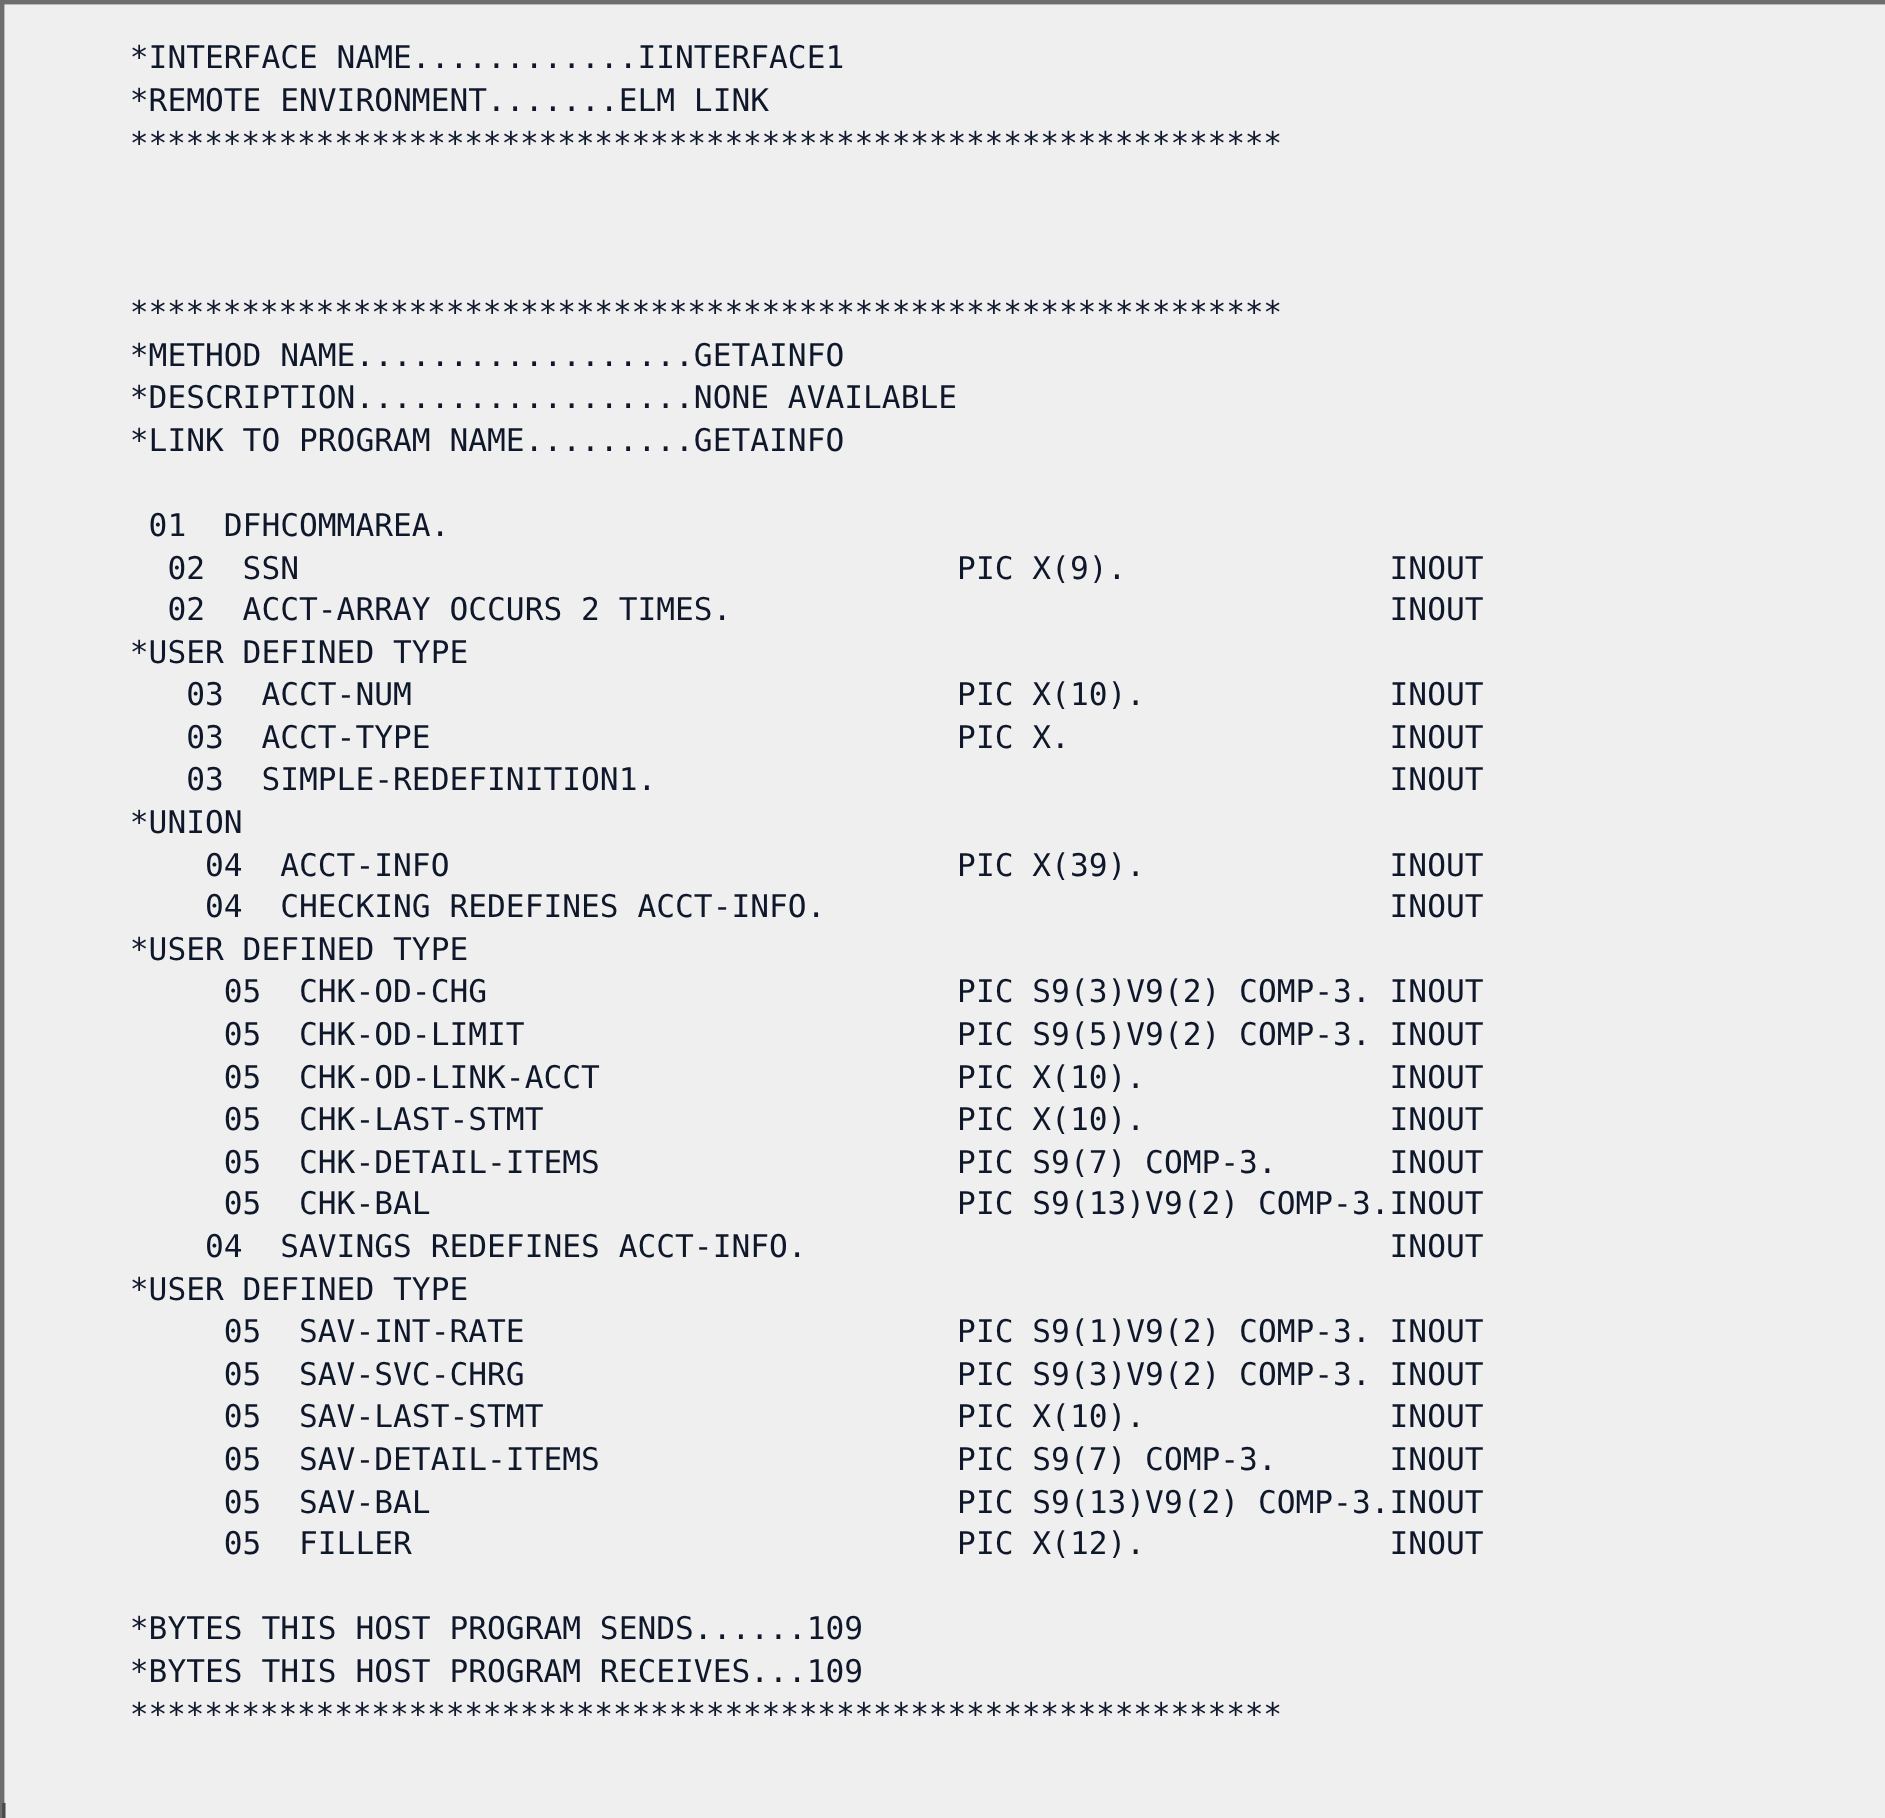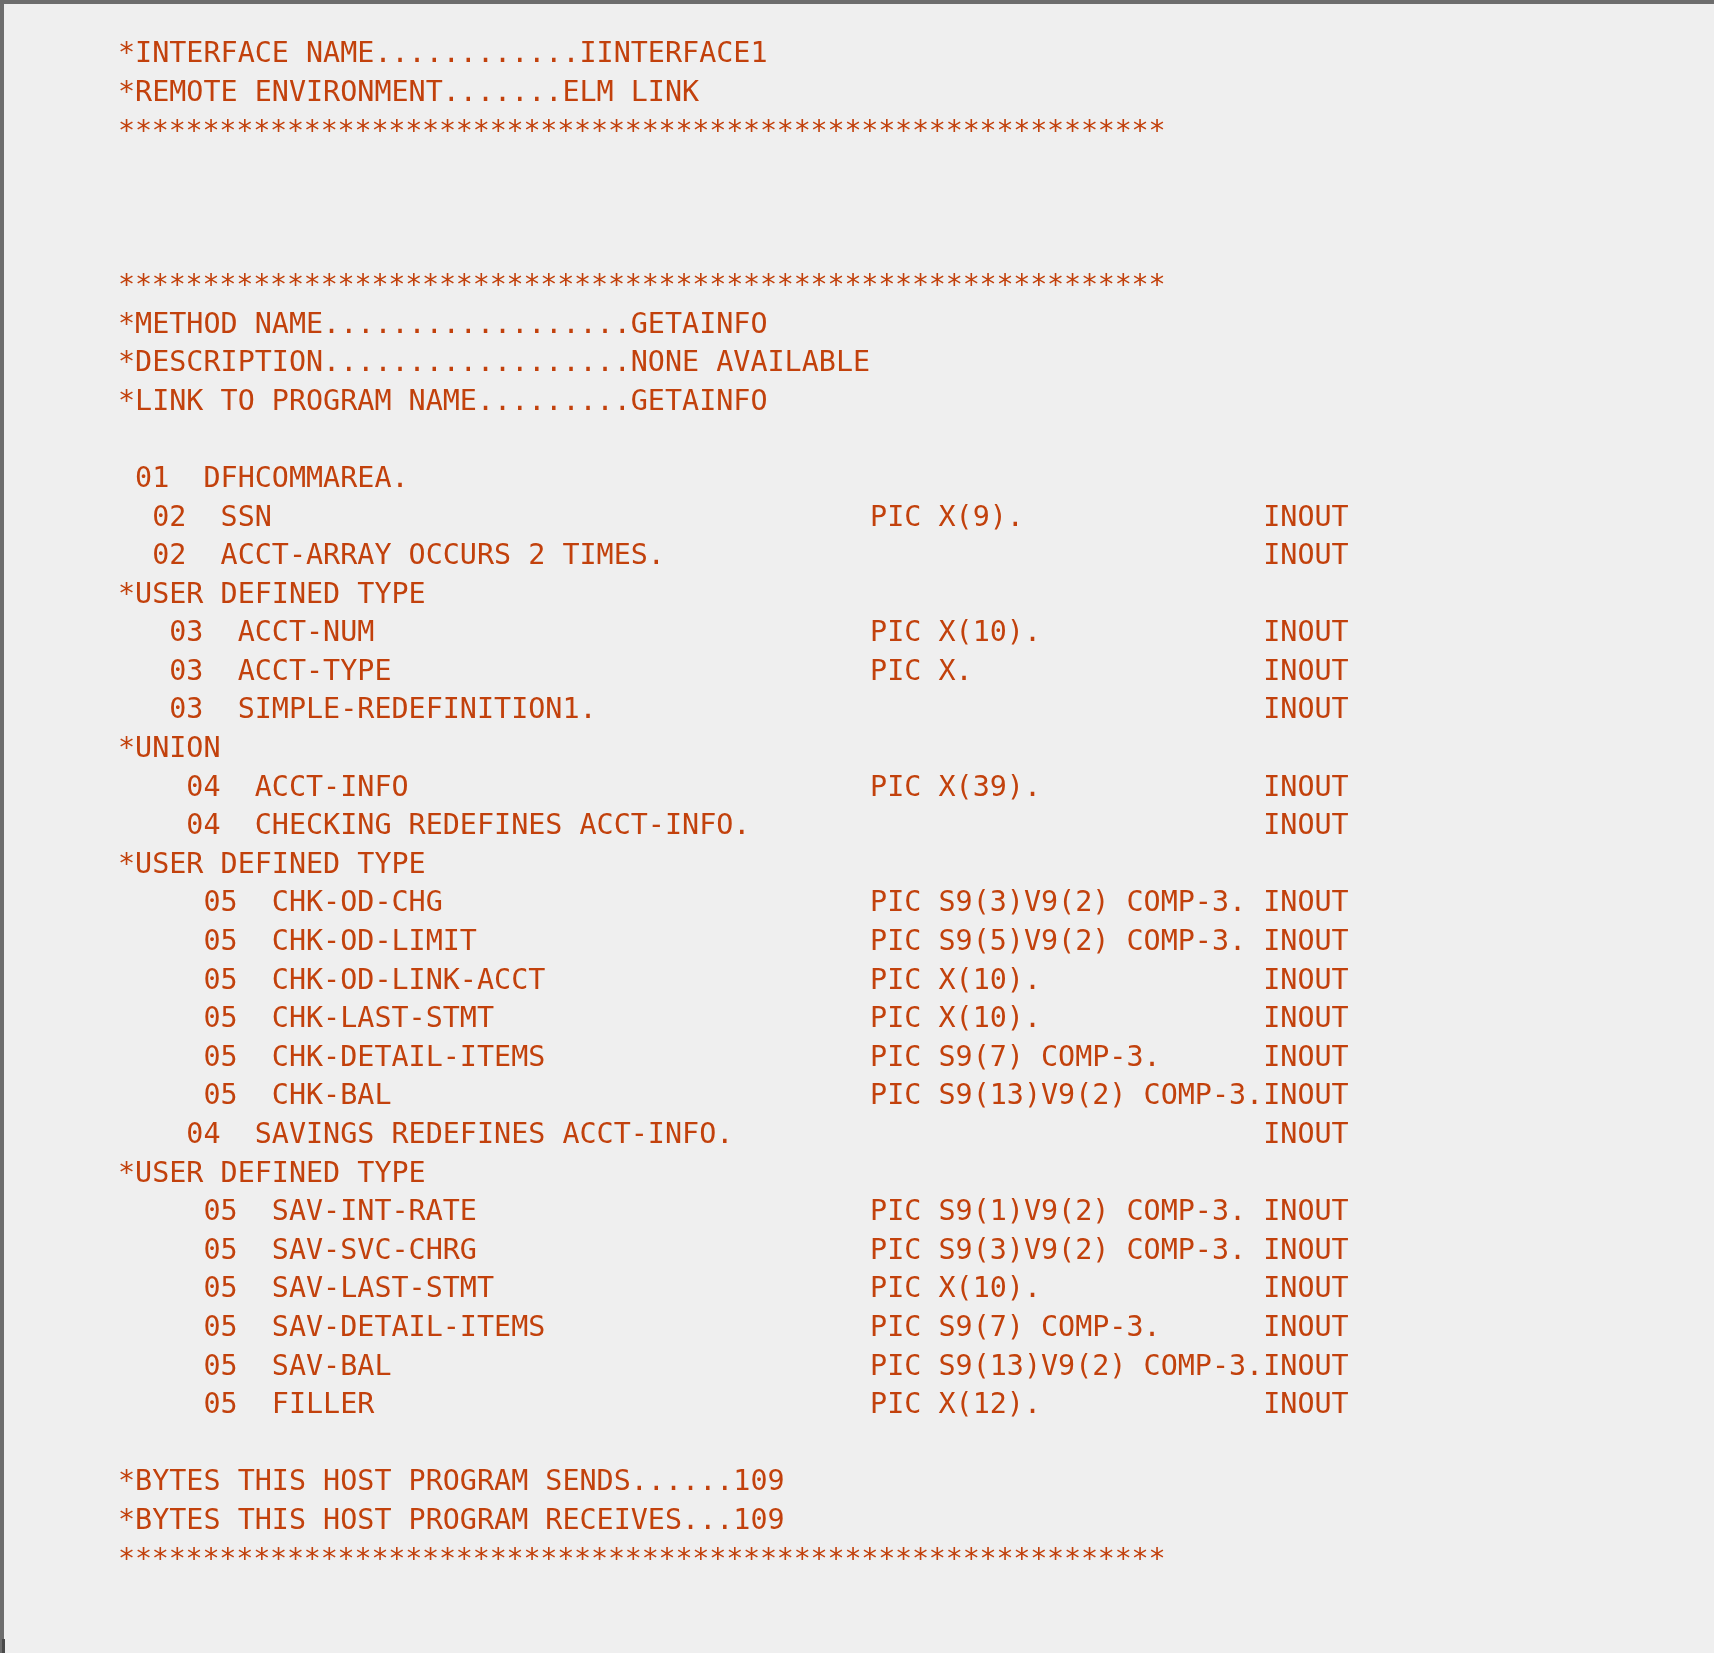--- a/index.html
+++ b/index.html
@@ -57,21 +57,21 @@
     letter-spacing: 0px;
     color: #101014;
     white-space: pre;
     font-weight: 400;
   }
 
   .line {
     white-space: pre;
     display: block;
     height: 38.6px;
-    color: #c2410c;
+    color: #0f172a;
   }
 
   .line.blank {
     color: transparent;
   }
 
   .rule {
     letter-spacing: -0.2px;
   }
 </style>

